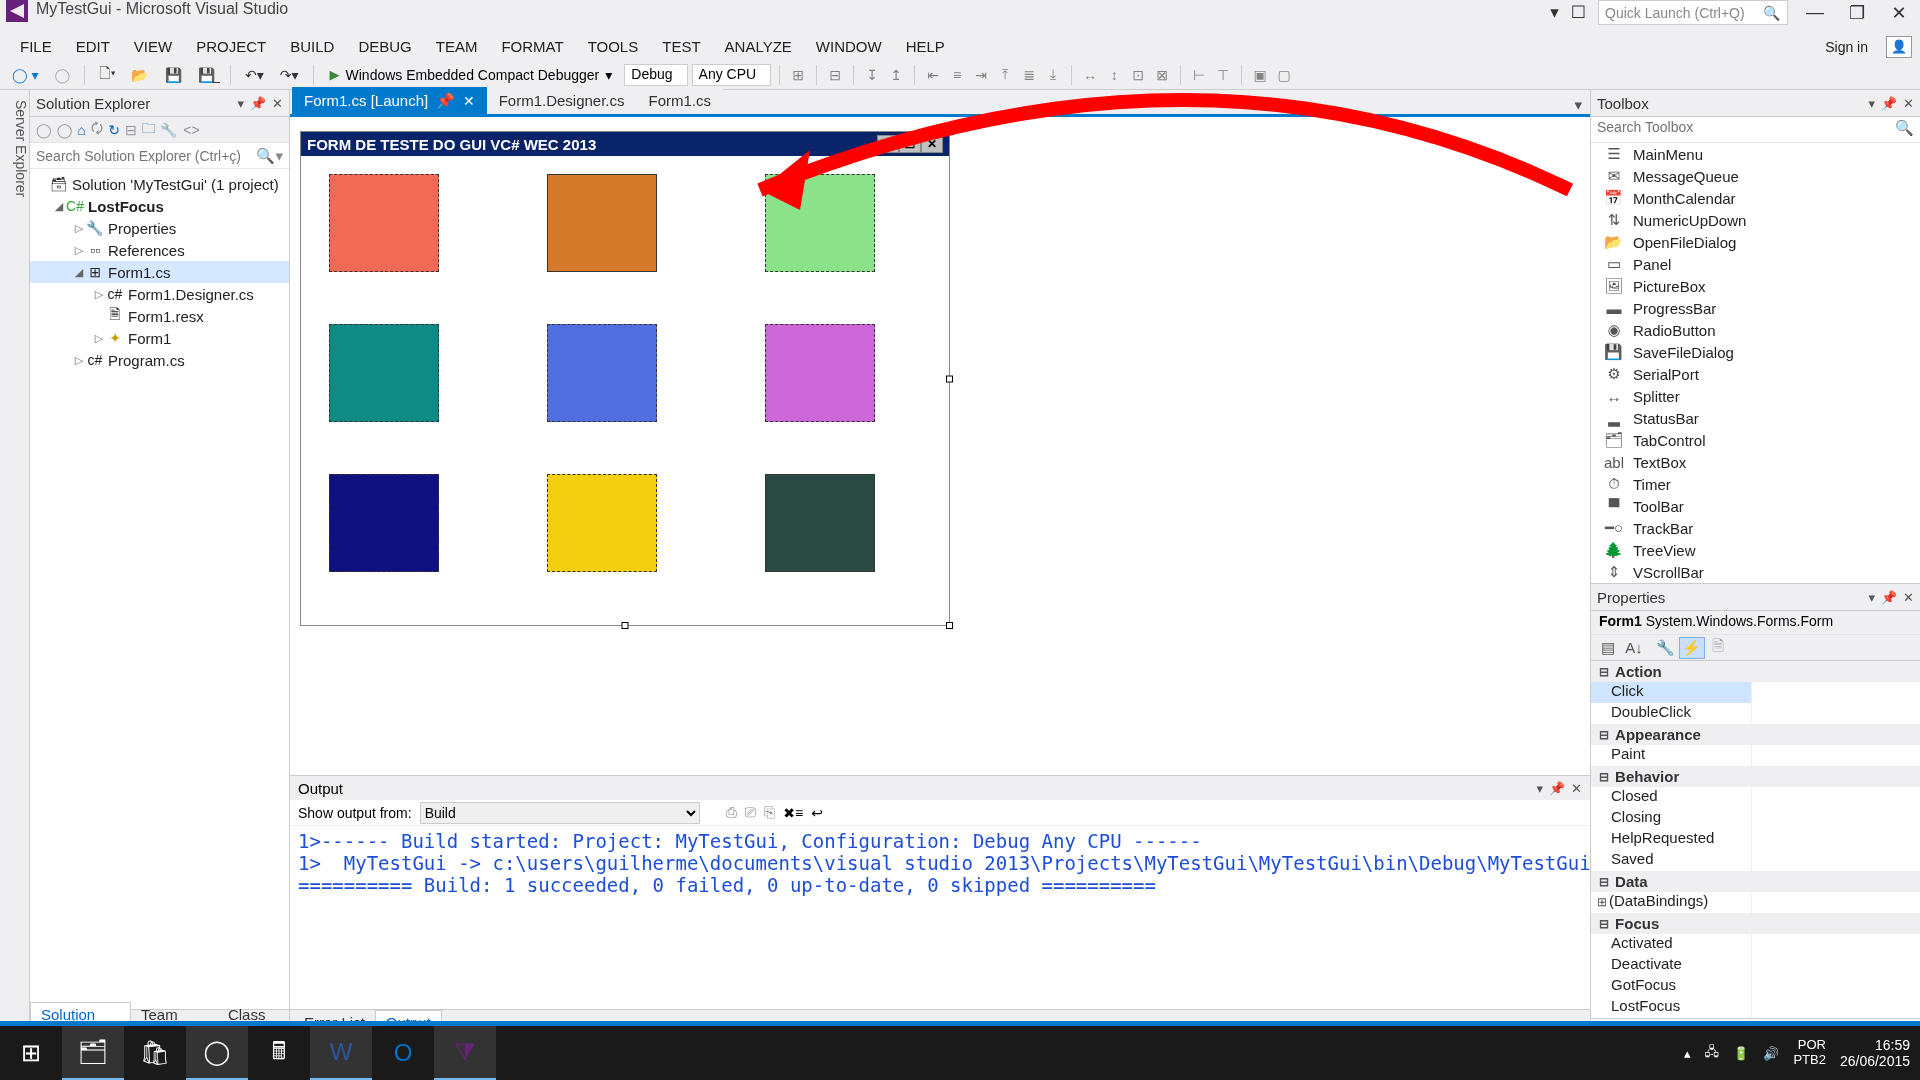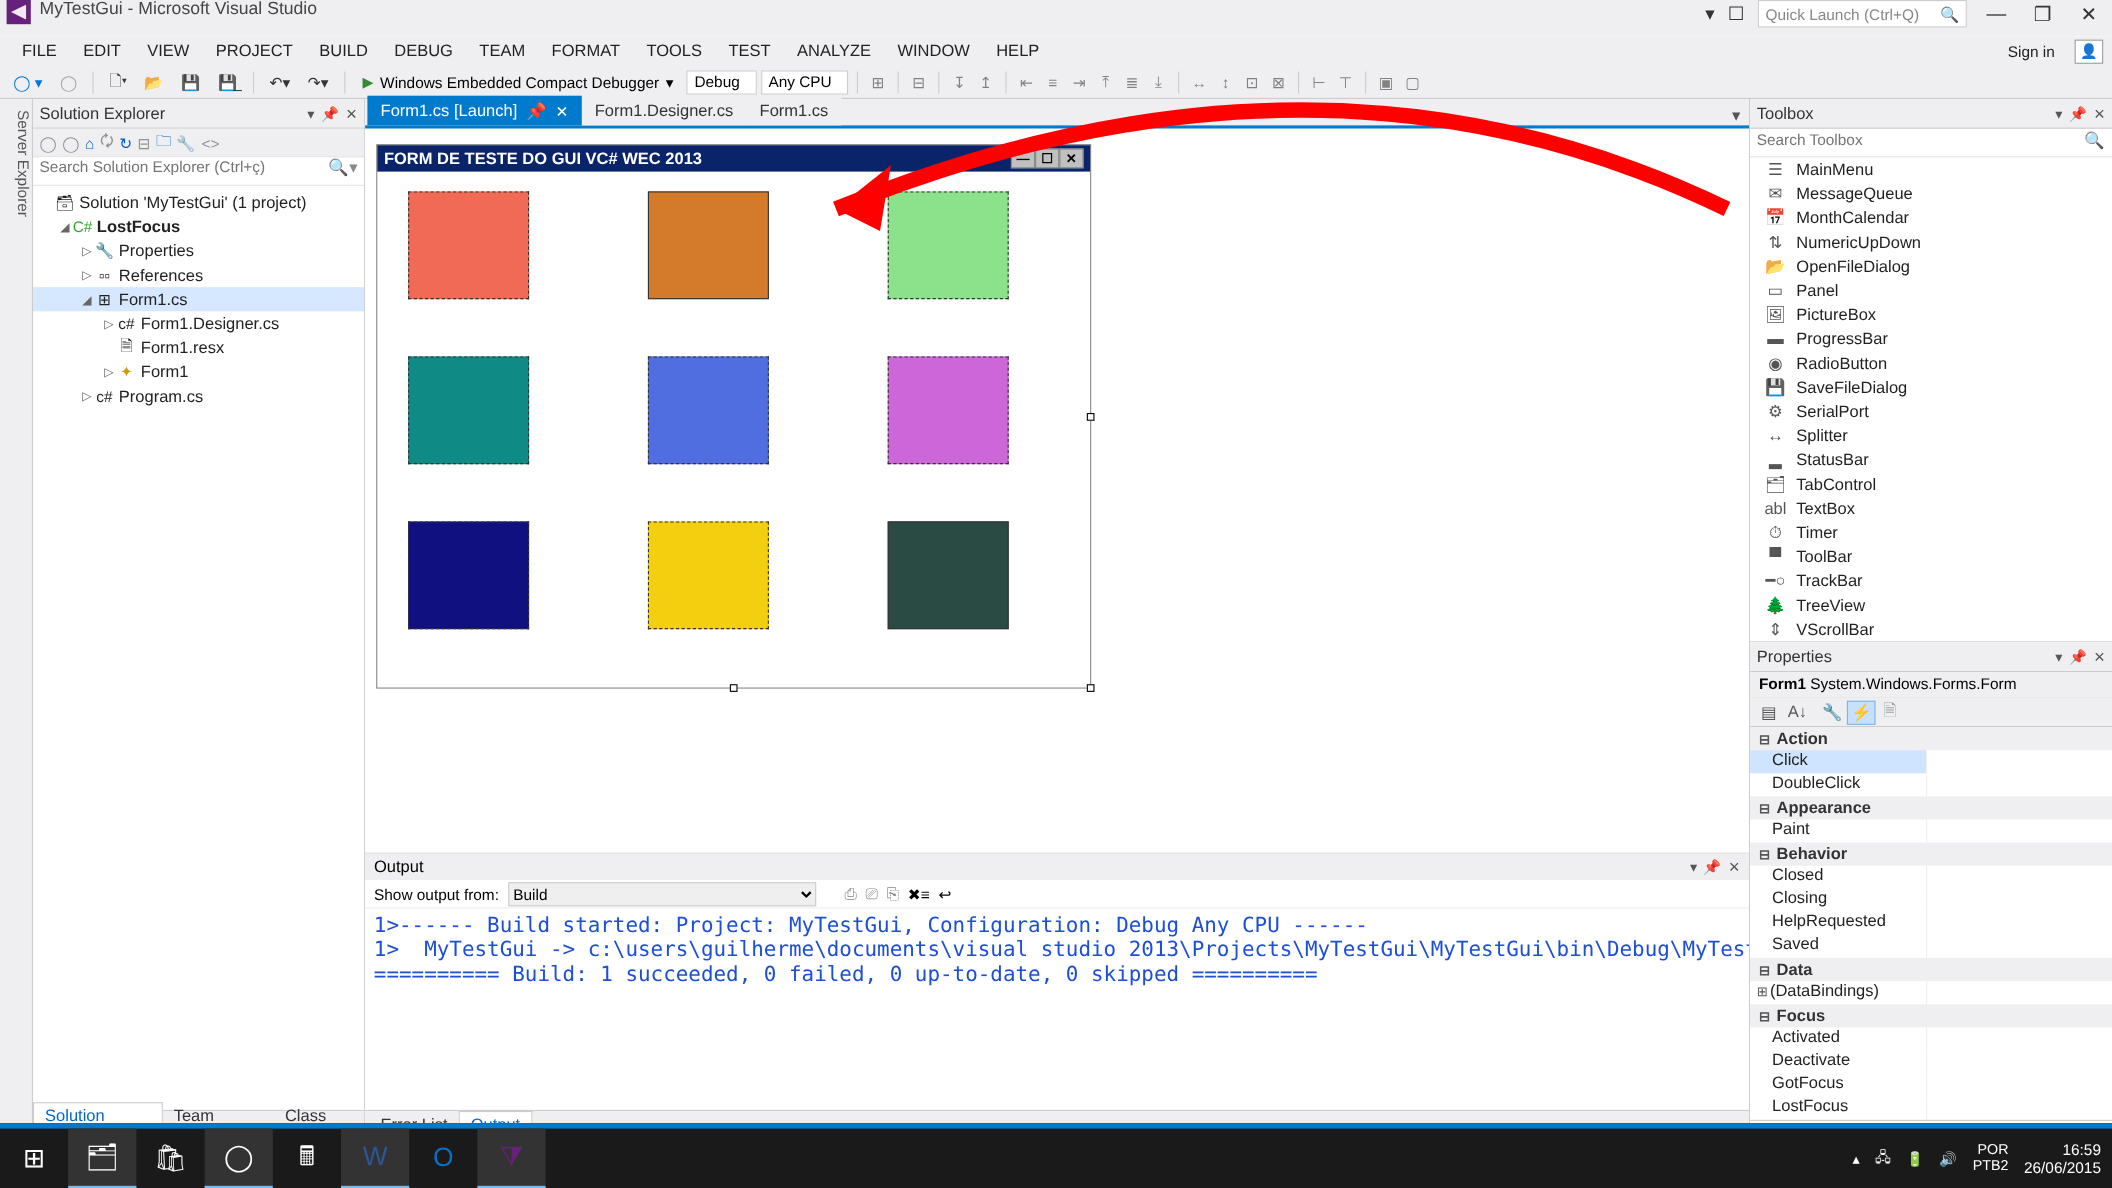--- a/index.html
+++ b/index.html
@@ -26,28 +26,28 @@
 .toolbar .btn { padding:2px 6px; color:#333; display:flex; align-items:center; gap:3px; }
 .toolbar .sep { width:1px; height:20px; background:#ccc; margin:0 4px;}
 .toolbar .startbtn { display:flex; align-items:center; gap:6px; padding:2px 8px;}
 .toolbar .startbtn .play { color:#388a34; font-size:13px;}
 .toolbar select, .toolbar .combo { border:1px solid #ccc; background:#fff; font-size:14px; padding:1px 14px 1px 6px; height:22px;}
 .toolbar .icon { width:20px; height:20px; display:inline-flex; align-items:center; justify-content:center; color:#555; opacity: .7;}
 
 
 .main { position:absolute; top:90px; bottom:45px; left:0; right:0; display:flex; }
 .left-rail { width:30px; background:#efeff2; border-right:1px solid #ccc; writing-mode:vertical-rl; text-orientation: mixed; font-size:14px; color:#555; padding-top:10px; text-align:left;}
-.solution-panel { width:302px; background:#fff; border-right:1px solid #ccc; display:flex; flex-direction:column;}
+.solution-panel { width:260px; background:#fff; border-right:1px solid #ccc; display:flex; flex-direction:column;}
 .panel-header { background:#efeff2; height:27px; display:flex; align-items:center; padding:0 6px; font-size:15px; color:#333; border-bottom:1px solid #ccc;}
 .panel-header .gap { flex:1;}
 .panel-header .g { font-size:13px; color:#555; margin-left:6px; cursor:pointer;}
 .se-toolbar { height:26px; background:#efeff2; display:flex; align-items:center; gap:5px; padding:0 6px; font-size:14px; color:#555; border-bottom:1px solid #e5e5e5;}
 .se-toolbar span { opacity:.6; cursor:pointer;}
 .se-toolbar span.on { opacity:1; color:#005dba;}
-.se-search { height:26px; border-bottom:1px solid #e5e5e5; display:flex; align-items:flex-start; padding:0 6px;}
+.se-search { height:26px; border-bottom:1px solid #e5e5e5; display:flex; align-items:center; padding:0 6px;}
 .se-search input { flex:1; border:none; outline:none; font-size:14px; color:#555;}
 .tree { flex:1; overflow:auto; font-size:15px; color:#222; padding:4px 0;}
 .tree .node { display:flex; align-items:center; height:22px; padding-left:6px; white-space:nowrap;}
 .tree .exp { width:14px; color:#666; font-size:11px; text-align:center;}
 .tree .ico { width:18px; height:16px; margin-right:4px; display:inline-flex; align-items:center; justify-content:center; font-size:14px;}
 .tree .sel { background:#d6e8ff; }
 .tree .bold { font-weight:600;}
 .tree .d1{padding-left:22px;} .tree .d2{padding-left:42px;} .tree .d3{padding-left:62px;}
 
 

